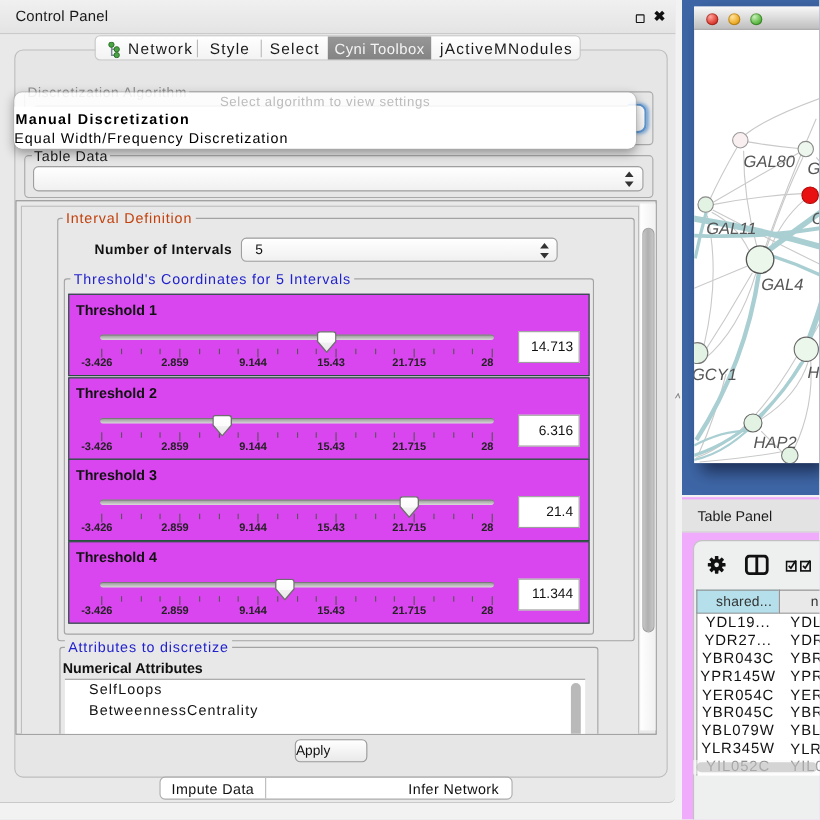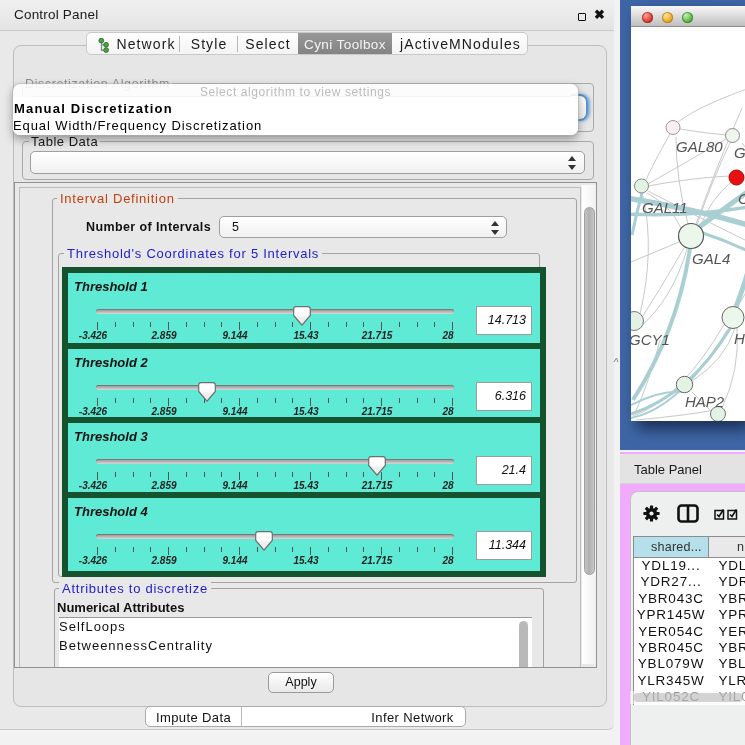--- a/index.html
+++ b/index.html
@@ -31,35 +31,35 @@
   .updn:before,.updn:after{content:"";position:absolute;left:0;border-left:4px solid transparent;border-right:4px solid transparent;}
   .updn:before{top:0;border-bottom:5px solid #333;}
   .updn:after{bottom:0;border-top:5px solid #333;}
   
   #scrollp{left:14px;top:182px;width:583px;height:486px;border:1px solid #919191;background:#e9e9e9;box-sizing:border-box;overflow:hidden;}
   #innerp{position:absolute;left:4px;top:4px;width:562px;height:500px;border:1px solid #bdbdbd;background:#e8e8e8;box-sizing:border-box;}
   
   .group{position:absolute;border:1px solid #a3a3a3;border-radius:3px;}
   .glabel{position:absolute;font-size:13px;letter-spacing:0.75px;padding:0 3px;background:#e8e8e8;white-space:nowrap;}
   
-  .tpanel{position:absolute;left:47px;width:472px;height:73px;border:6px solid #14532d;background:#5eead4;font-style:italic;}
+  .tpanel{position:absolute;left:47px;width:472px;height:73px;border:1px solid #14532d;background:#d946ef;}
   .tpanel .name{position:absolute;left:6px;top:6px;font-size:13px;font-weight:bold;color:#111;}
   .track{position:absolute;left:28px;width:358px;height:5px;top:36px;border-radius:3px;background:linear-gradient(#8f8f8f,#d8d8d8);box-shadow:inset 0 1px 0 #787878;}
   .vbox{position:absolute;left:408px;top:33px;width:49px;height:27px;background:#fff;border:1px solid #9d9d9d;font-size:12.5px;color:#111;text-align:right;line-height:27px;padding-right:5px;box-sizing:content-box;}
   .tlabels{position:absolute;top:57px;left:0;width:100%;font-size:10px;font-weight:bold;color:#222;}
   .tlabels span{position:absolute;transform:translateX(-50%);}
   
   #numattr{font-weight:bold;font-size:13px;color:#111;}
   #attrlist{background:#fff;border-top:1px solid #999;}
-  #attrlist div{font-size:13px;letter-spacing:1px;color:#111;height:18.5px;line-height:18.5px;}
+  #attrlist div{font-size:13px;letter-spacing:1px;color:#111;padding-left:22px;height:18.5px;line-height:18.5px;}
   
   #sbtrack{left:582px;top:184.5px;width:14px;height:479px;background:linear-gradient(90deg,#ffffff,#f1f1f1);}
   #sbthumb{left:583.5px;top:207px;width:11px;height:368px;background:linear-gradient(90deg,#c4c4c4,#b0b0b0 45%,#c6c6c6);border:1px solid #9e9e9e;border-radius:6px;box-sizing:border-box;}
   
-  #applybtn{left:268px;top:672px;width:66px;height:21px;background:linear-gradient(#ffffff,#e9e9e9);border:1px solid #9a9a9a;border-radius:5px;box-sizing:border-box;text-align:center;font-size:12.5px;color:#111;line-height:19px;}
+  #applybtn{left:268px;top:672px;width:66px;height:21px;background:linear-gradient(#ffffff,#e9e9e9);border:1px solid #9a9a9a;border-radius:5px;box-sizing:border-box;font-size:12.5px;color:#111;line-height:19px;}
   #btabs{left:145px;top:706px;width:321px;height:21px;background:#fff;border:1px solid #ababab;border-radius:5px;box-sizing:border-box;overflow:hidden;}
   .btab{position:absolute;top:0;height:21px;line-height:21px;font-size:13px;letter-spacing:0.4px;color:#111;text-align:center;}
   
   #popup{left:13px;top:84px;width:565px;height:51px;background:rgba(255,255,255,0.87);border-radius:7px;box-shadow:0 0 0 1px rgba(175,175,175,0.55), 0 4px 10px rgba(0,0,0,0.38);}
   #popup .r1{position:absolute;left:0;top:1px;width:100%;text-align:center;font-size:12px;font-weight:normal;letter-spacing:0.6px;color:#bcbcbc;}
   #popup .r2{position:absolute;left:1px;top:16.5px;font-size:13px;font-weight:bold;letter-spacing:1.2px;color:#000;}
   #popup .r3{position:absolute;left:0px;top:33.5px;font-size:13px;letter-spacing:0.9px;color:#000;}
   
   #bluewin{left:620px;top:0;width:125px;height:450px;background:#3e66a6;overflow:hidden;}
   #netwin{position:absolute;left:11px;top:6px;width:114px;height:415px;background:#fff;box-shadow:6px 8px 14px rgba(0,0,20,0.55);font-style:italic;}

